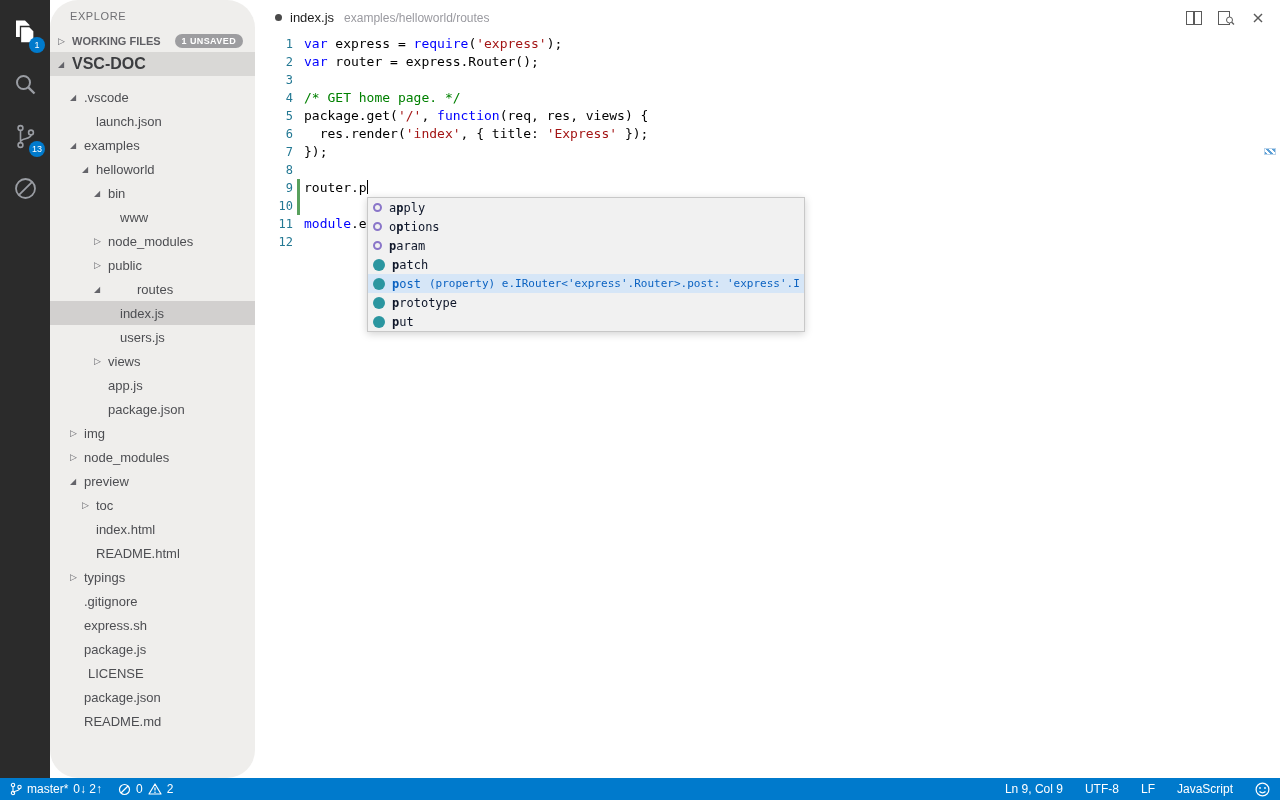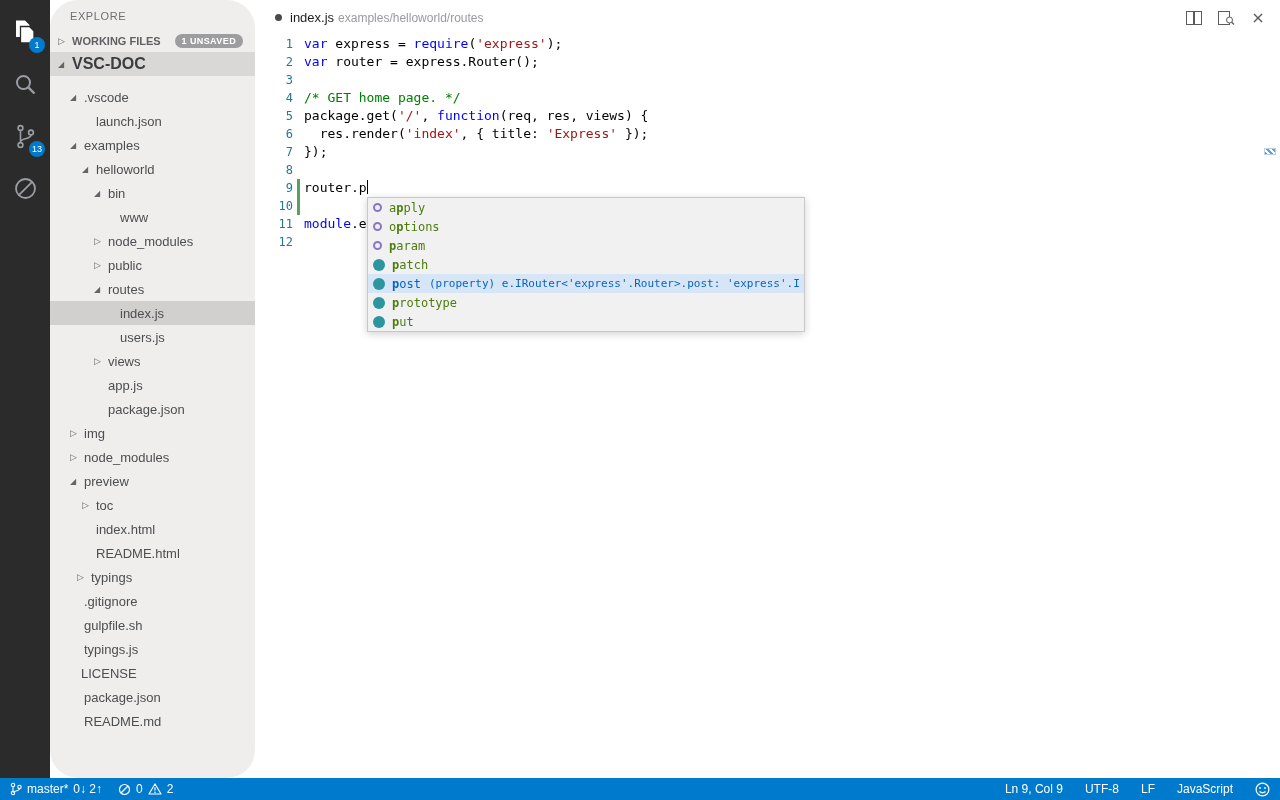--- a/index.html
+++ b/index.html
@@ -25,41 +25,41 @@
   .arrow { width:14px; flex:none; font-size:8px; color:#64646a; font-family:"DejaVu Sans",sans-serif; }
   .arrow.expanded::before { content:"◢"; }
   .arrow.collapsed::before { content:"▷"; font-size:9px; }
   .tree-label { color:#4d4e52; }
 
   
   .editor { flex:1; position:relative; background:#fff; overflow:hidden; }
   .ed-title { height:35px; display:flex; align-items:center; padding-left:20px; }
   .dirty-dot { width:7px; height:7px; border-radius:50%; background:#4a4a4a; margin-right:8px; }
   .ed-filename { font-size:13px; color:#1e1e1e; }
-  .ed-path { font-size:12px; color:#9a9aa0; margin-left:4px; }
+  .ed-path { font-size:12px; color:#9a9aa0; margin-left:10px; }
   .ed-actions { position:absolute; right:12px; top:9px; display:flex; gap:12px; }
   .ed-action { width:20px; height:18px; display:flex; align-items:center; justify-content:center; cursor:pointer; }
 
   .code-area { position:relative; font-family:"DejaVu Sans Mono",monospace; font-size:13px; }
   .code-line { height:18px; display:flex; line-height:18px; }
   .ln { width:38px; text-align:right; color:#237893; font-size:12px; flex:none; }
   .gitbar { width:11px; flex:none; position:relative; }
   .gitbar.added::before { content:""; position:absolute; left:4px; top:0; width:3px; height:18px; background:#58a05d; }
   .code-text { white-space:pre; color:#000; }
   .tok-k { color:#0000ff; }
   .tok-s { color:#a31515; }
   .tok-c { color:#008000; }
   .tok-d { color:#000000; }
   .cursor { display:inline-block; width:1.5px; height:14px; background:#000; vertical-align:-2px; }
 
   
   .suggest { position:absolute; left:112px; top:197px; width:438px; background:#f1f1f1;
     border:1px solid #c8c8c8; box-shadow:0 2px 8px rgba(0,0,0,.18); z-index:10;
     font-family:"DejaVu Sans Mono",monospace; font-size:12px; }
-  .sg-row { height:19px; display:flex; align-items:center; padding:0 5px; white-space:nowrap; overflow:hidden; cursor:pointer; color:#4d7c0f; }
+  .sg-row { height:19px; display:flex; align-items:center; padding:0 5px; white-space:nowrap; overflow:hidden; cursor:pointer; color:#0f172a; }
   .sg-row.selected { background:#d6e6f7; color:#0b62c1; }
   .sg-icon { flex:none; margin-right:7px; border-radius:50%; }
   .sg-icon.method { width:9px; height:9px; border:2px solid #8a76c9; background:transparent; }
   .sg-icon.property { width:12px; height:12px; background:#2b96a0; }
   .sg-match { font-weight:bold; }
   .sg-detail { margin-left:8px; font-size:11px; overflow:hidden; }
 
   .overview-mark { position:absolute; right:4px; top:148px; width:12px; height:7px;
     background:repeating-linear-gradient(45deg,#5b9fd6 0 2px,#ffffff 2px 4px); border:1px solid #bcd4ea; }
 
@@ -142,21 +142,21 @@
           <span class="tree-label">www</span>
         </div>
         <div class="tree-row" style="padding-left: 44px;">
           <span class="arrow collapsed"></span>
           <span class="tree-label">node_modules</span>
         </div>
         <div class="tree-row" style="padding-left: 44px;">
           <span class="arrow collapsed"></span>
           <span class="tree-label">public</span>
         </div>
-        <div class="tree-row" style="padding-left: 44px;">
+        <div class="tree-row" style="padding-left: 44px; gap: 29px;">
           <span class="arrow expanded"></span>
           <span class="tree-label">routes</span>
         </div>
         <div class="tree-row selected" style="padding-left: 56px;">
           <span class="arrow none"></span>
           <span class="tree-label">index.js</span>
         </div>
         <div class="tree-row" style="padding-left: 56px;">
           <span class="arrow none"></span>
           <span class="tree-label">users.js</span>
@@ -190,37 +190,37 @@
           <span class="tree-label">toc</span>
         </div>
         <div class="tree-row" style="padding-left: 32px;">
           <span class="arrow none"></span>
           <span class="tree-label">index.html</span>
         </div>
         <div class="tree-row" style="padding-left: 32px;">
           <span class="arrow none"></span>
           <span class="tree-label">README.html</span>
         </div>
-        <div class="tree-row" style="padding-left: 27px;">
+        <div class="tree-row" style="padding-left: 20px;">
           <span class="arrow collapsed"></span>
           <span class="tree-label">typings</span>
         </div>
         <div class="tree-row" style="padding-left: 20px;">
           <span class="arrow none"></span>
           <span class="tree-label">.gitignore</span>
         </div>
         <div class="tree-row" style="padding-left: 20px;">
           <span class="arrow none"></span>
-          <span class="tree-label">gulpfile.sh</span>
-        </div>
-        <div class="tree-row" style="padding-left: 20px;">
-          <span class="arrow none"></span>
-          <span class="tree-label">typings.js</span>
-        </div>
-        <div class="tree-row" style="padding-left: 17px;">
+          <span class="tree-label">express.sh</span>
+        </div>
+        <div class="tree-row" style="padding-left: 20px;">
+          <span class="arrow none"></span>
+          <span class="tree-label">package.js</span>
+        </div>
+        <div class="tree-row" style="padding-left: 24px;">
           <span class="arrow none"></span>
           <span class="tree-label">LICENSE</span>
         </div>
         <div class="tree-row" style="padding-left: 20px;">
           <span class="arrow none"></span>
           <span class="tree-label">package.json</span>
         </div>
         <div class="tree-row" style="padding-left: 20px;">
           <span class="arrow none"></span>
           <span class="tree-label">README.md</span>

